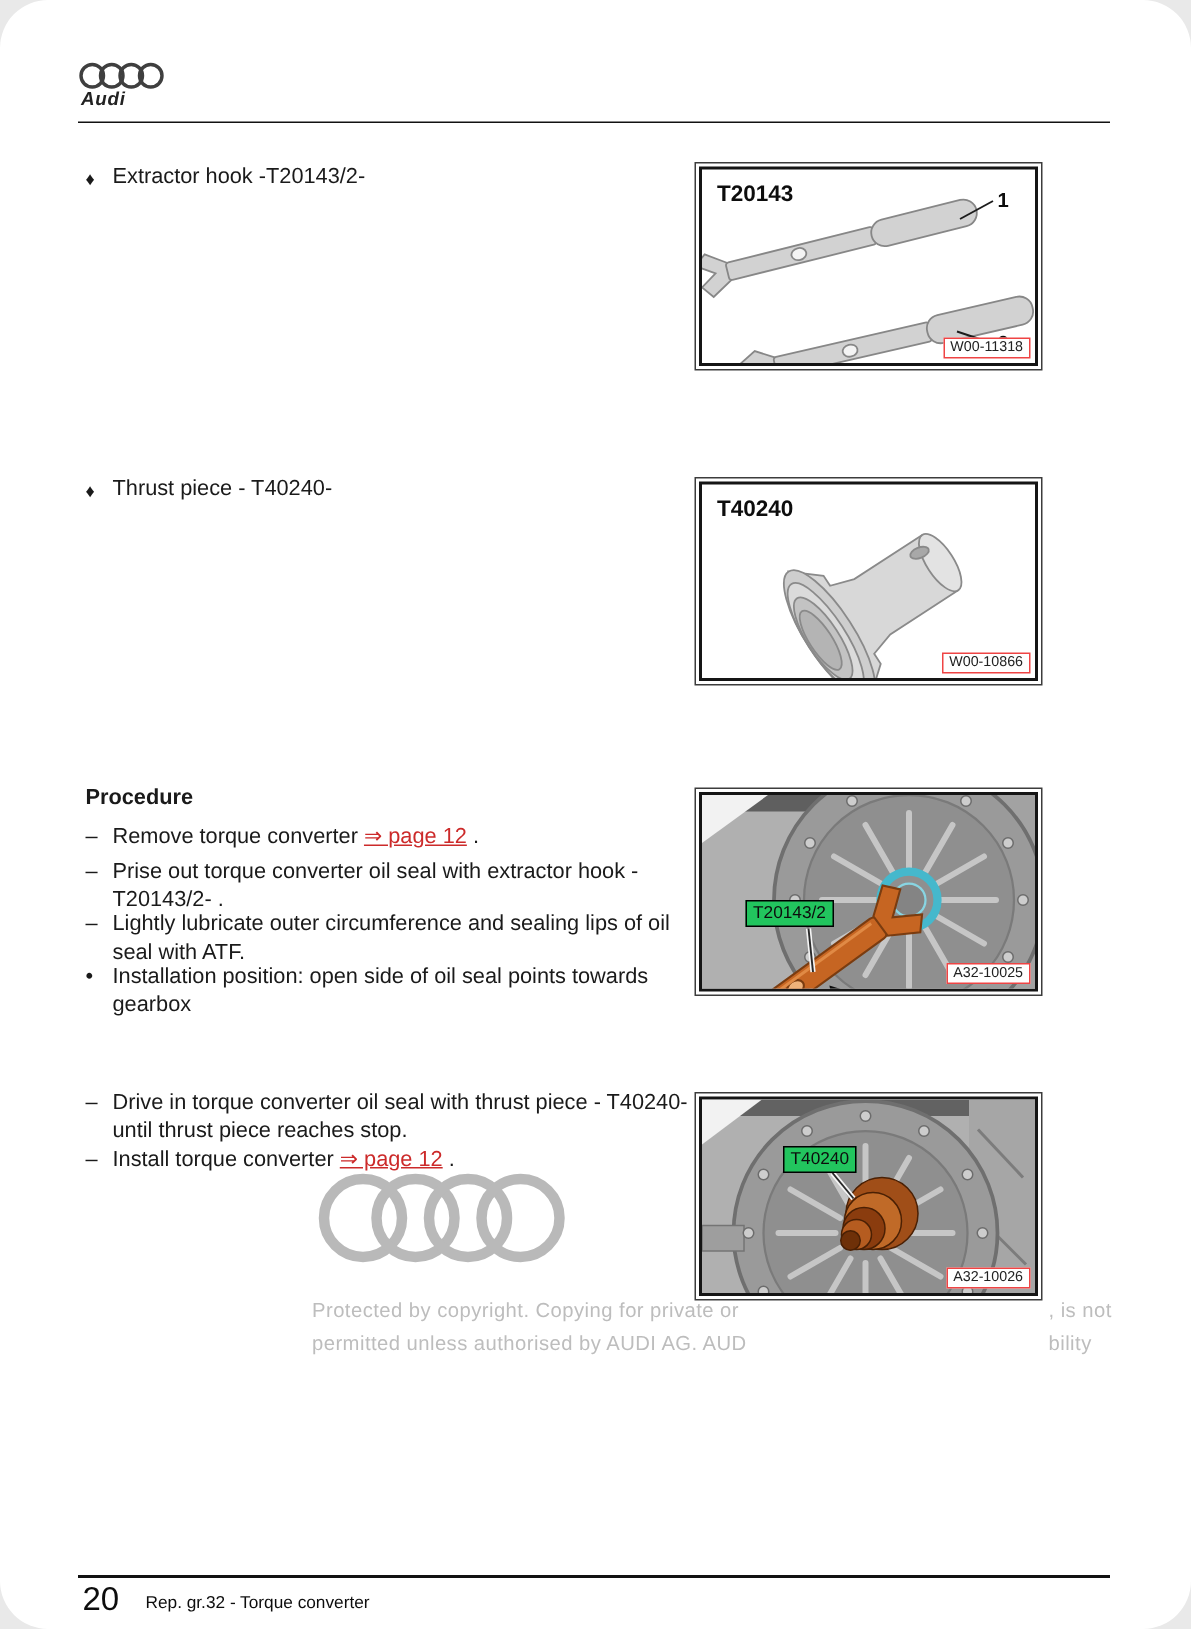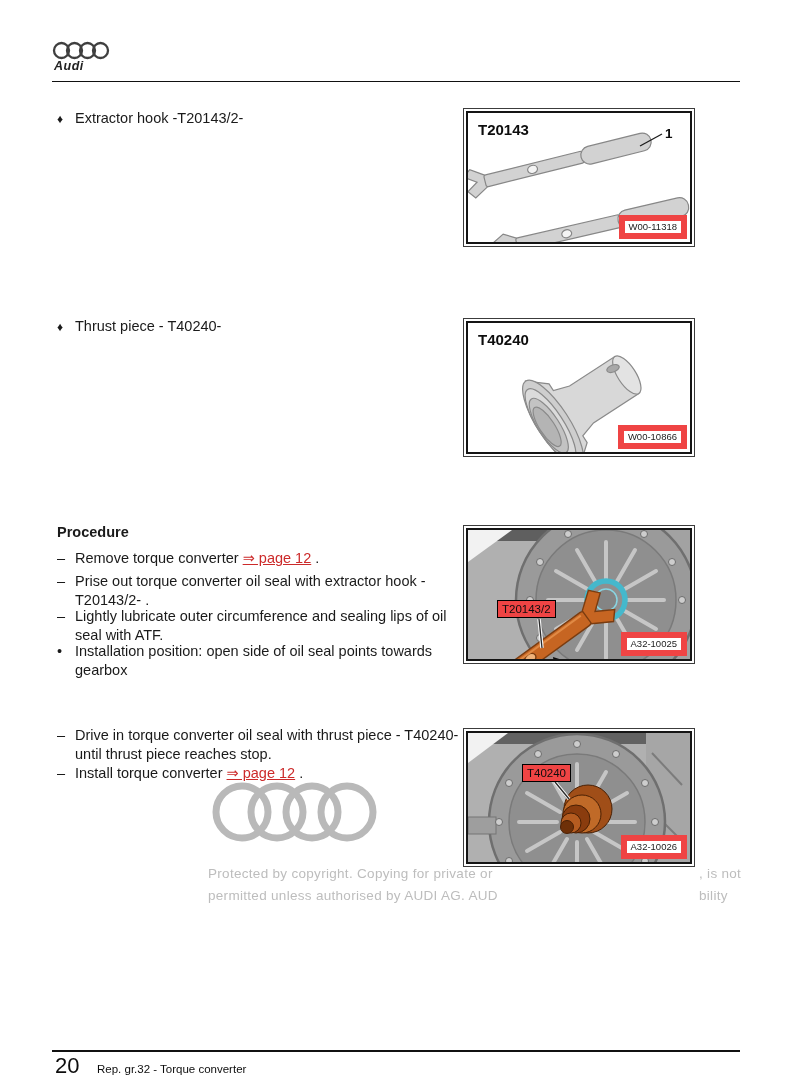--- a/index.html
+++ b/index.html
@@ -1,38 +1,39 @@
 <!DOCTYPE html>
 <html><head>
 <meta charset="utf-8">
 <style>
   html,body{margin:0;padding:0;background:#e9e9e9;}
   .page{
     position:relative;width:794px;height:1086px;background:#ffffff;
     font-family:"Liberation Sans", sans-serif;color:#1a1a1a;overflow:hidden;
     margin:0 auto;
+    border-radius:32px;
   }
   .abs{position:absolute;}
   
   .hdr-title{position:absolute;left:113px;font-size:13.5px;line-height:17px;color:#111;}
   .hdr-rule{position:absolute;left:52px;top:81px;width:688px;border-top:1.6px solid #111;}
   .brand-word{position:absolute;left:54px;top:59px;font-size:12.5px;font-weight:bold;font-style:italic;letter-spacing:.5px;color:#222;}
   
   .tool-bullet{position:absolute;left:57px;width:400px;font-size:14.5px;line-height:19px;}
   .tool-bullet .dia{position:absolute;left:0;top:1px;font-size:12px;}
   .tool-bullet .lbl{display:block;margin-left:18px;}
   
   .figbox{position:absolute;left:463px;width:232px;height:139px;border:1px solid #3c3c3c;
     padding:2px;background:#fff;box-sizing:border-box;z-index:2;}
   .figinner{position:relative;width:100%;height:100%;border:2px solid #151515;background:#fff;box-sizing:border-box;overflow:hidden;}
   .figtitle{position:absolute;left:10px;top:8px;font-size:15px;font-weight:bold;color:#0d0d0d;z-index:3;}
-  .figref{position:absolute;right:3px;bottom:3px;border:6px solid #ef4444;background:#fff;
+  .figref{position:absolute;right:3px;bottom:3px;border:1px solid #ef4444;background:#fff;
     font-size:9.5px;line-height:12px;padding:0 4px;color:#222;z-index:3;}
   .callout{position:absolute;font-size:13.5px;font-weight:bold;color:#0d0d0d;z-index:3;}
-  .phlabel{position:absolute;border:1px solid #000;background:#ef4444;font-size:11.5px;line-height:16px;
+  .phlabel{position:absolute;border:1px solid #000;background:#22c55e;font-size:11.5px;line-height:16px;
     padding:0 4px;color:#0d0d0d;z-index:3;white-space:nowrap;}
   .figsvg{position:absolute;left:0;top:0;}
   
   .proc-head{position:absolute;left:57px;font-size:14.5px;font-weight:bold;}
   .proc-item{position:absolute;left:57px;width:402px;font-size:14.5px;line-height:19px;}
   .proc-item .mk{position:absolute;left:0;top:0;}
   .proc-item .tx{display:block;margin-left:18px;white-space:pre-line;}
   .plink{color:#cc2a2a;text-decoration:underline;cursor:pointer;}
   
   .wm{position:absolute;color:#bdbdbd;font-size:13.5px;letter-spacing:.3px;z-index:1;white-space:nowrap;}

